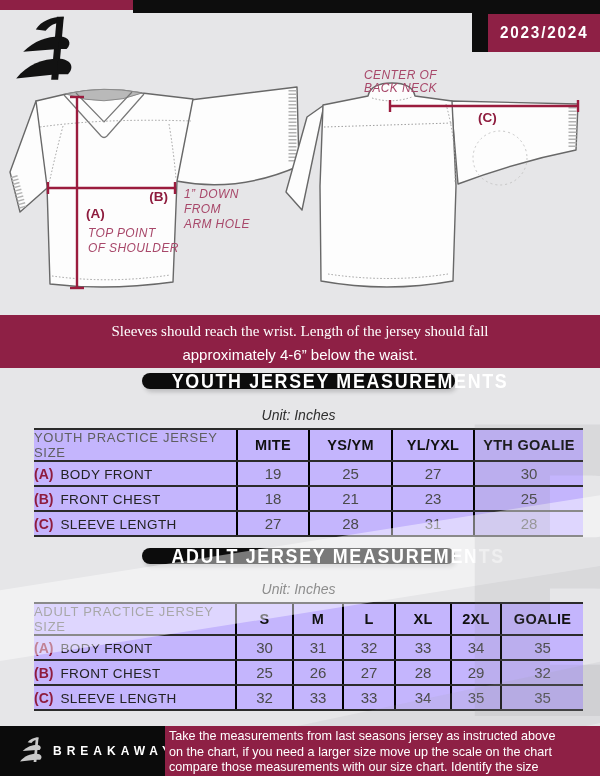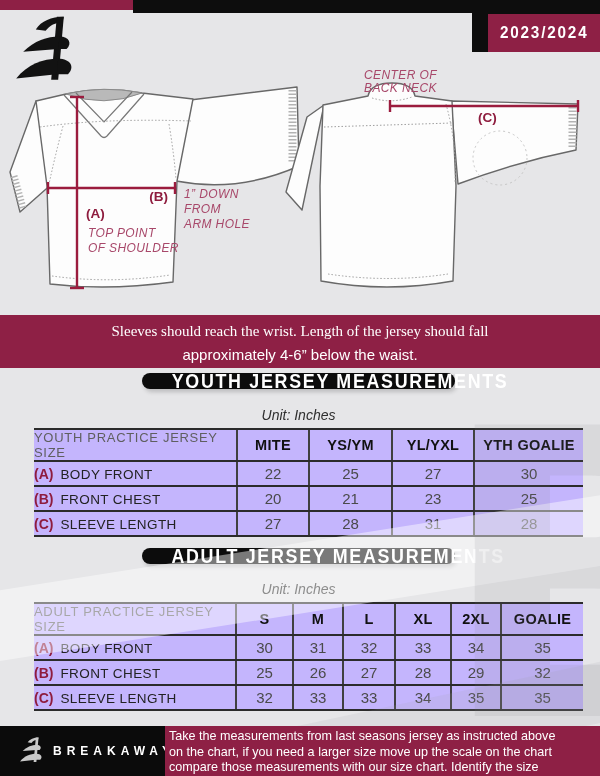--- a/index.html
+++ b/index.html
@@ -40,21 +40,21 @@
   .banner-adult{top:548px;}
   .unit{left:142px;width:313px;text-align:center;font-style:italic;font-size:14px;color:#2e2e2e;z-index:2;}
   .unit-youth{top:407px;}
   .unit-adult{top:581px;}
 
   
   .size-table{position:absolute;left:34px;width:549px;border-collapse:collapse;table-layout:fixed;background:#c4b5fd;z-index:1;}
   .tbl-youth{top:428px;}
   .tbl-adult{top:602px;}
   .size-table td,.size-table th{border-top:2px solid #2b2b2b;border-bottom:2px solid #2b2b2b;padding:0;}
-  .size-table .vline{border-left:2px solid #404040;}
+  .size-table .vline{border-left:2px solid #000000;}
   .size-table th{height:29px;}
   .size-table td{height:23px;}
   .th-size{font-weight:normal;font-size:13px;color:#5f5f5f;letter-spacing:.7px;text-align:left;padding-left:12px;}
   .th-col{font-weight:bold;font-size:14.5px;color:#111;text-align:center;letter-spacing:.3px;}
   .td-label{text-align:left;padding-left:16px;white-space:nowrap;}
   .td-label .key{font-weight:bold;font-size:14px;color:#8e1c3e;margin-right:7px;}
   .td-label .lbl{font-size:13.5px;color:#222;letter-spacing:.4px;}
   .td-val{text-align:center;font-size:15px;color:#4a4a4a;}
 
   
@@ -179,28 +179,28 @@
     <tbody>
         <tr>
       <th class="th-size">YOUTH PRACTICE JERSEY SIZE</th>
       <th class="th-col vline">MITE</th>
       <th class="th-col vline">YS/YM</th>
       <th class="th-col vline">YL/YXL</th>
       <th class="th-col vline">YTH GOALIE</th>
     </tr>
     <tr>
       <td class="td-label"><span class="key">(A)</span><span class="lbl">BODY FRONT</span></td>
-      <td class="td-val vline">22</td>
+      <td class="td-val vline">19</td>
       <td class="td-val vline">25</td>
       <td class="td-val vline">27</td>
       <td class="td-val vline">30</td>
     </tr>
     <tr>
       <td class="td-label"><span class="key">(B)</span><span class="lbl">FRONT CHEST</span></td>
-      <td class="td-val vline">20</td>
+      <td class="td-val vline">18</td>
       <td class="td-val vline">21</td>
       <td class="td-val vline">23</td>
       <td class="td-val vline">25</td>
     </tr>
     <tr>
       <td class="td-label"><span class="key">(C)</span><span class="lbl">SLEEVE LENGTH</span></td>
       <td class="td-val vline">27</td>
       <td class="td-val vline">28</td>
       <td class="td-val vline">31</td>
       <td class="td-val vline">28</td>

